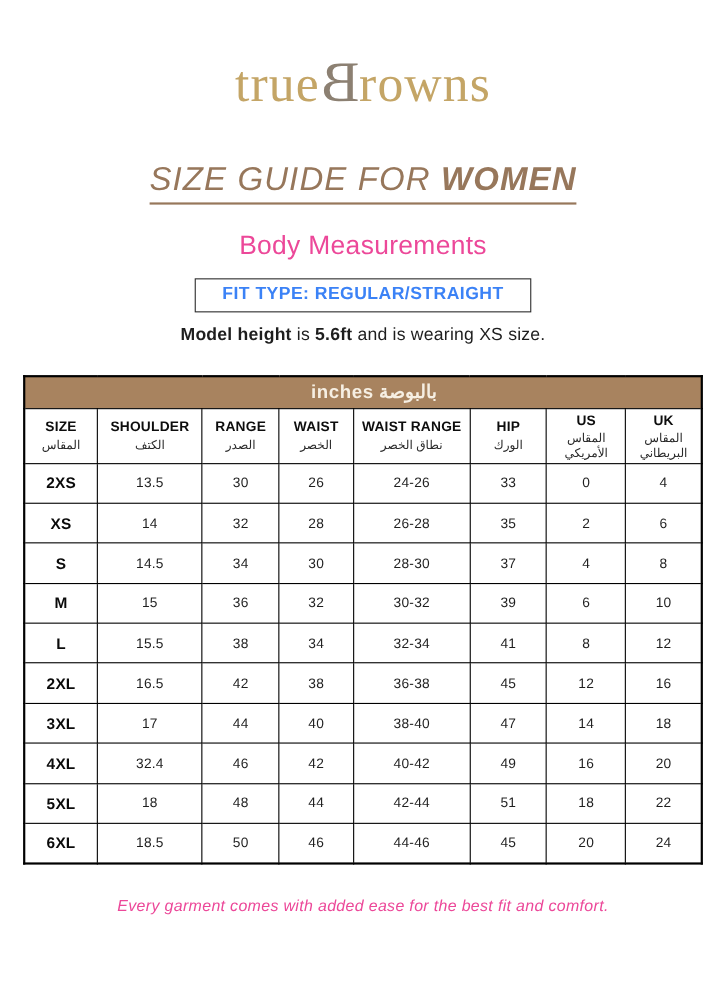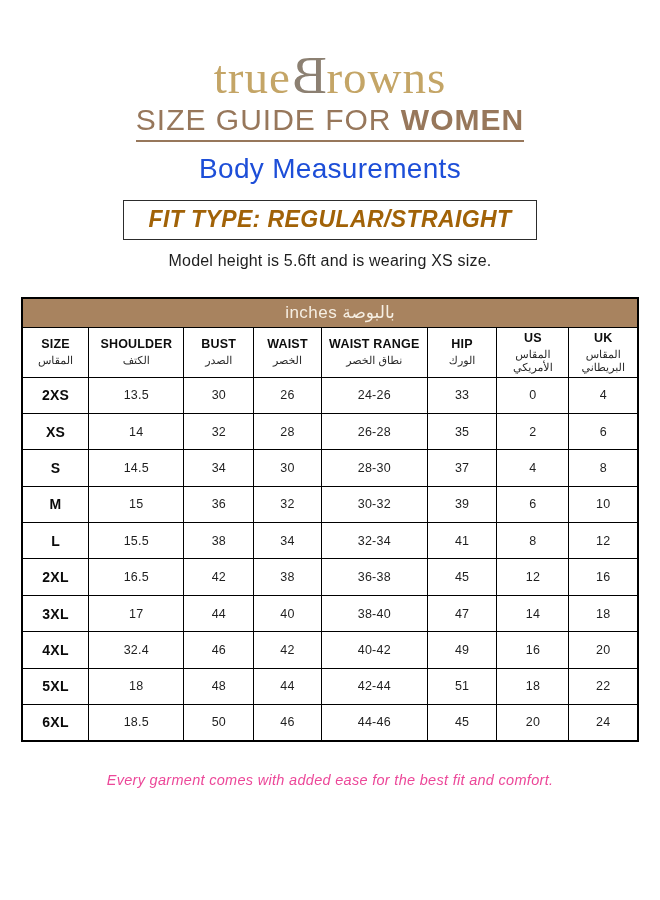--- a/index.html
+++ b/index.html
@@ -26,51 +26,53 @@
     font-size:47px;line-height:52px;letter-spacing:1px;
     color:var(--brand-gold);
   }
   .logo .b-mirror{
     display:inline-block;transform:scaleX(-1);
     color:var(--brand-b);font-size:52px;line-height:52px;
   }
 
   
   .title{
+    margin-top:44px;
     display:inline-block;
     font-size:30px;letter-spacing:1px;
     color:var(--heading-brown);
     font-weight:500;
     border-bottom:2px solid var(--heading-brown);
     padding-bottom:3px;
+    font-style:italic;
   }
   .title .title-bold{font-weight:800;}
-  .subtitle{margin-top:11px;font-size:28px;font-weight:400;color:#1d4ed8;letter-spacing:0.3px;}
+  .subtitle{margin-top:24px;font-size:24px;font-weight:400;color:#ec4899;letter-spacing:0.3px;}
 
   .fit-box{
     display:inline-block;margin-top:15px;
     border:1.5px solid #2c2c2c;
     padding:5px 24px 6px 24px;
-    font-size:23px;font-weight:700;letter-spacing:0.4px;color:#a16207;font-style:italic;
+    font-size:16px;font-weight:700;letter-spacing:0.4px;color:#3b82f6;
   }
   .model-note{margin-top:12px;font-size:16px;color:#1e1e1e;letter-spacing:0.2px;}
-  .model-note b{font-weight:400;}
+  .model-note b{font-weight:700;}
 
   
   table.size-table{
     width:618px;margin:27px auto 0 auto;
     border-collapse:collapse;
     border:2px solid #000;
     table-layout:fixed;
   }
   .size-table th,.size-table td{border:1px solid #000;}
   .band-cell{
     background:var(--band-brown);
     color:var(--band-text);
-    height:29px;font-size:17px;font-weight:400;letter-spacing:0.5px;
+    height:29px;font-size:17px;font-weight:700;letter-spacing:0.5px;
     vertical-align:middle;
     padding-left:20px;
   }
   .band-cell .ar{font-size:17px;margin-left:5px;}
   .col-head{height:47px;vertical-align:middle;padding:3px 2px;}
   .col-en{font-size:12.5px;font-weight:700;letter-spacing:0.2px;color:#0d0d0d;}
   .col-ar{font-size:11px;font-weight:400;color:#2a2a2a;margin-top:3px;}
   .size-table td{
     height:36.4px;vertical-align:middle;
     font-size:12.5px;color:#1f1f1f;letter-spacing:0.2px;
@@ -128,21 +130,21 @@
       <tr id="col-header-row">
           <th class="col-head">
             <div class="col-en">SIZE</div>
             <div class="col-ar">المقاس</div>
           </th>
           <th class="col-head">
             <div class="col-en">SHOULDER</div>
             <div class="col-ar">الكتف</div>
           </th>
           <th class="col-head">
-            <div class="col-en">BUST</div>
+            <div class="col-en">RANGE</div>
             <div class="col-ar">الصدر</div>
           </th>
           <th class="col-head">
             <div class="col-en">WAIST</div>
             <div class="col-ar">الخصر</div>
           </th>
           <th class="col-head">
             <div class="col-en">WAIST RANGE</div>
             <div class="col-ar">نطاق الخصر</div>
           </th>

